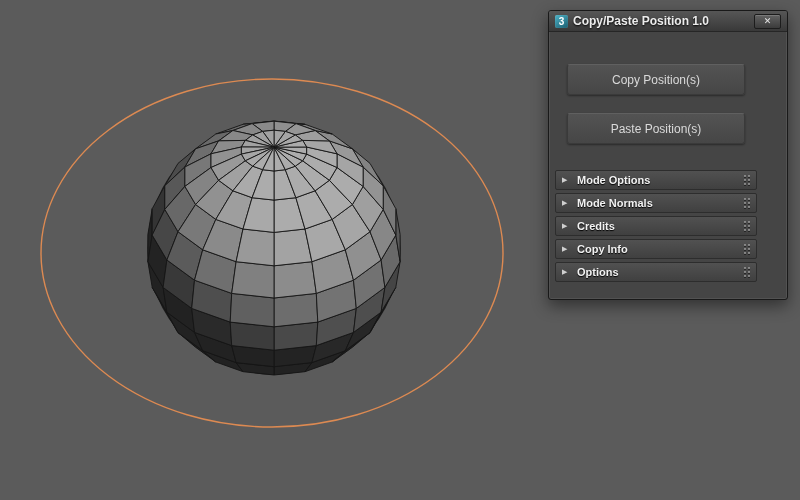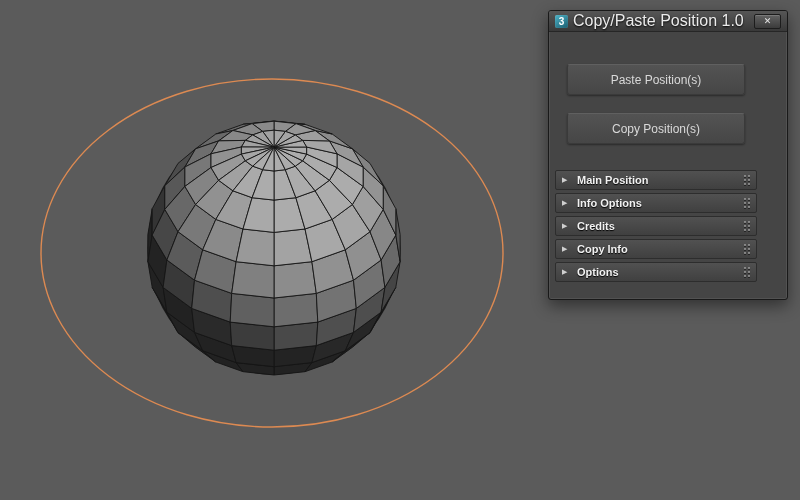--- a/index.html
+++ b/index.html
@@ -31,23 +31,24 @@
   }
   .app-icon {
     width: 13px; height: 13px;
     border-radius: 2px;
     background: linear-gradient(145deg, #4db3c8, #1b5e70);
     color: #ffffff; font-size: 10px; font-weight: bold;
     display: flex; align-items: center; justify-content: center;
     box-shadow: inset 0 0 1px rgba(255,255,255,0.35);
   }
   .title {
-    font-size: 16px; color: #ececec;
+    font-size: 12px; color: #ececec;
     text-shadow: 0 1px 2px #000;
     white-space: nowrap;
+    font-weight: bold;
   }
   .close-btn {
     margin-left: auto;
     width: 27px; height: 15px;
     border-radius: 2px;
     background: linear-gradient(#636363, #3b3b3b);
     border: 1px solid #1c1c1c;
     color: #e6e6e6; font-size: 9px; font-weight: bold;
     line-height: 13px; text-align: center;
     font-family: "DejaVu Sans", sans-serif;
@@ -221,39 +222,39 @@
 
 <div class="dialog">
   <div class="titlebar">
     <span class="app-icon">3</span>
     <span class="title">Copy/Paste Position 1.0</span>
     <span class="close-btn">✕</span>
   </div>
 
   <div class="content">
     <div class="big-buttons">
+      <div class="btn">Copy Position(s)</div>
       <div class="btn">Paste Position(s)</div>
-      <div class="btn">Copy Position(s)</div>
-    </div>
-
-    <div class="rollout">
-      <span class="arrow">▶</span>
-      <span class="label">Main Position</span>
-      <span class="grip">
-          <i></i>
-          <i></i>
-          <i></i>
-          <i></i>
-          <i></i>
-          <i></i>
-        </span>
-    </div>
-    <div class="rollout">
-      <span class="arrow">▶</span>
-      <span class="label">Info Options</span>
+    </div>
+
+    <div class="rollout">
+      <span class="arrow">▶</span>
+      <span class="label">Mode Options</span>
+      <span class="grip">
+          <i></i>
+          <i></i>
+          <i></i>
+          <i></i>
+          <i></i>
+          <i></i>
+        </span>
+    </div>
+    <div class="rollout">
+      <span class="arrow">▶</span>
+      <span class="label">Mode Normals</span>
       <span class="grip">
           <i></i>
           <i></i>
           <i></i>
           <i></i>
           <i></i>
           <i></i>
         </span>
     </div>
     <div class="rollout">

